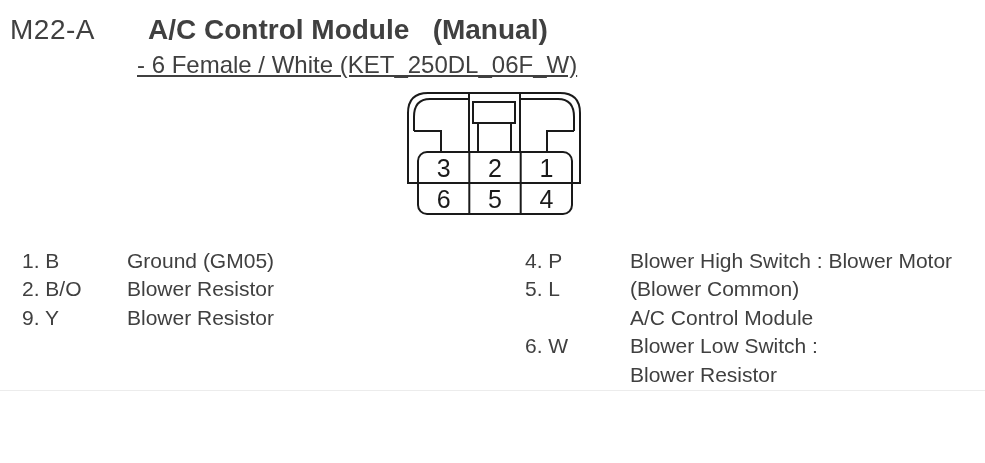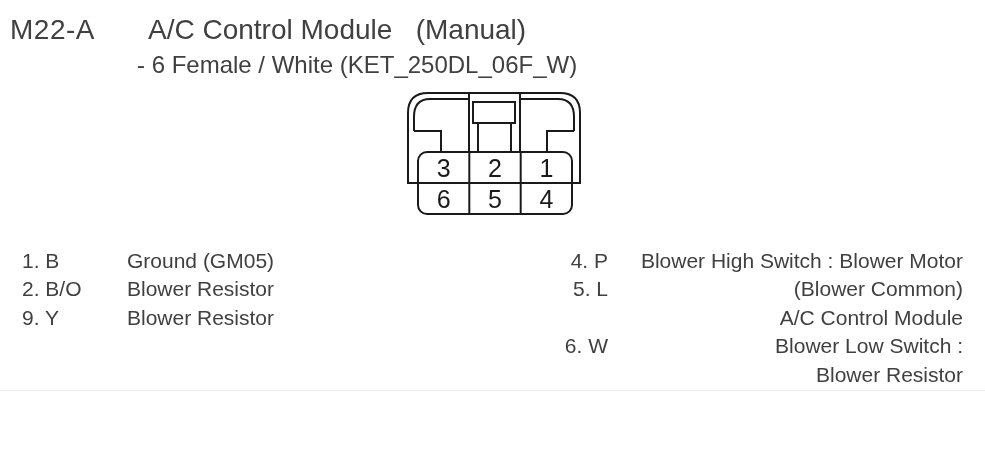--- a/index.html
+++ b/index.html
@@ -22,25 +22,27 @@
   .header-code {
     left: 10px; top: 15px;
     font-size: 28px;
     line-height: 1.1;
     letter-spacing: 0.5px;
   }
   .header-title {
     left: 148px; top: 15px;
     font-size: 28px;
     line-height: 1.1;
+    font-weight: bold;
   }
   .header-subtitle {
     left: 137px; top: 52px;
     font-size: 24px;
     line-height: 1.1;
+    text-decoration: underline;
   }
 
   .connector-svg {
     left: 400px; top: 88px;
     width: 190px; height: 132px;
   }
   .connector-svg path, .connector-svg rect, .connector-svg line {
     stroke: #1a1a1a;
     stroke-width: 2;
   }
@@ -56,23 +58,22 @@
   .pin-col {
     display: grid;
     font-size: 21px;
     line-height: 28.4px;
   }
   .pin-col-left {
     left: 22px; top: 247px;
     grid-template-columns: 105px 380px;
   }
   .pin-col-right {
-    left: 503px; top: 247px;
+    left: 525px; top: 247px;
     grid-template-columns: 105px 355px;
-    text-align: right;
   }
   .pin-num { white-space: pre; }
   .pin-desc span { display: block; }
 
   .artifact-line {
     left: 0; top: 390px;
     width: 985px; height: 1px;
     background: #ececec;
   }
 </style>

